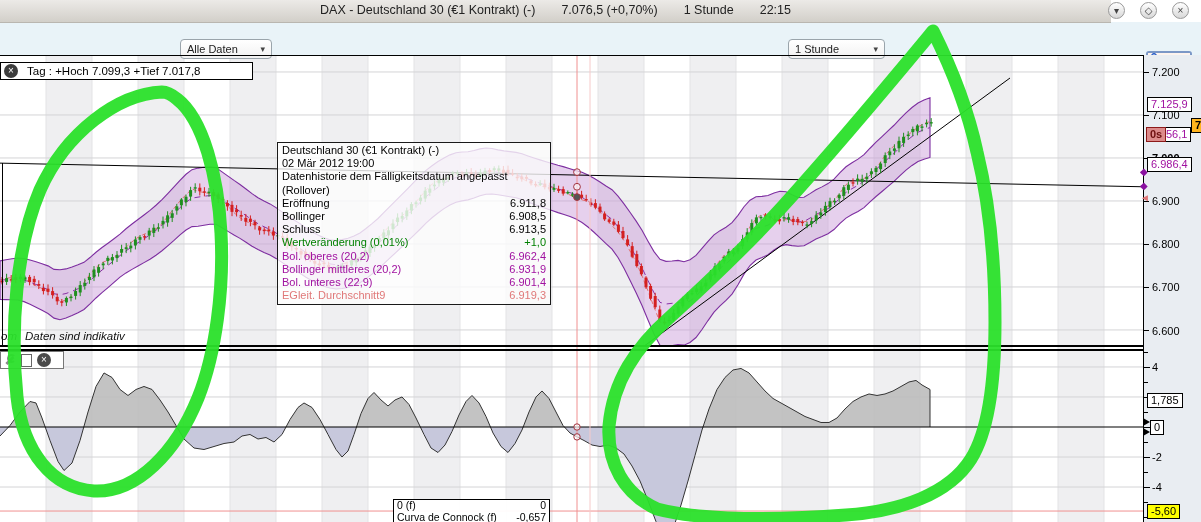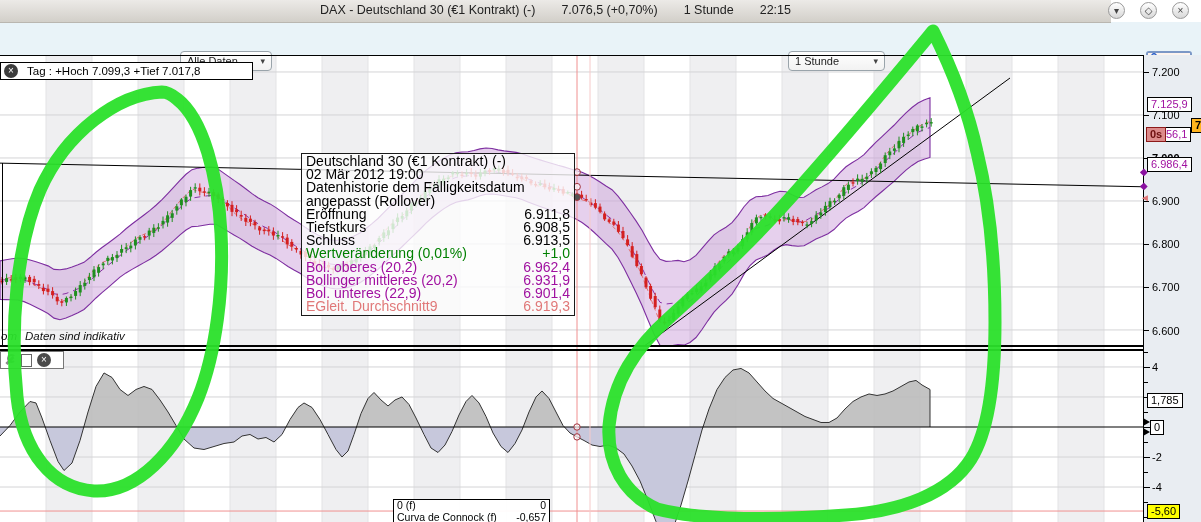--- a/index.html
+++ b/index.html
@@ -10,21 +10,21 @@
   #titlebar{position:absolute;left:0;top:0;width:1111px;height:22px;z-index:8;
     background:linear-gradient(#eceae7,#d2cfc9);border-bottom:1px solid #b9b6b0;
     text-align:center;font-size:12.5px;color:#222;line-height:21px;}
   #titlebar span{margin:0 13px;}
   .winbtn{position:absolute;top:2px;width:17px;height:17px;border-radius:50%;
     background:linear-gradient(#ffffff,#d8d8d8);border:1px solid #999;color:#444;
     font-size:10px;line-height:16px;text-align:center;box-sizing:border-box;}
 
   
   #toolbar{position:absolute;left:0;top:22px;width:1201px;height:33px;background:#e9f3f8;z-index:2;}
-  .dropdown{position:absolute;top:29px;height:20px;background:linear-gradient(#ffffff,#f2f2f2);
+  .dropdown{position:absolute;top:17px;height:20px;background:linear-gradient(#ffffff,#f2f2f2);
     border:1px solid #9aa4ab;border-radius:4px;font-size:11px;color:#222;
     display:flex;align-items:center;box-sizing:border-box;}
   .dropdown .lbl{padding:0 6px;flex:1;}
   .dropdown .arr{padding:0 6px;color:#444;font-size:9px;}
   #chart-style-btn{position:absolute;left:1146px;top:29px;width:46px;height:25px;
     border:2px solid #7b97c6;border-radius:3px;background:#fff;box-sizing:border-box;padding:0;}
 
   
   #plot-bg{position:absolute;left:0;top:55px;width:1143px;height:467px;
     background:repeating-linear-gradient(90deg,#ffffff 0 46px,#efeff1 46px 92px);z-index:0;}
@@ -51,22 +51,22 @@
   .zero-arrow{position:absolute;left:-1px;width:0;height:0;border-top:4px solid transparent;
     border-bottom:4px solid transparent;border-left:7px solid #000;z-index:3;}
 
   
   #tag-box{position:absolute;left:0;top:62px;width:253px;height:18px;background:#fff;
     border:1px solid #000;display:flex;align-items:center;font-size:11.5px;color:#000;z-index:5;box-sizing:border-box;}
   .close-circle{width:14px;height:14px;border-radius:50%;background:#3d3d3d;color:#fff;
     font-size:10px;line-height:13px;text-align:center;margin:0 9px 0 3px;flex:none;}
 
   
-  #info-panel{position:absolute;left:277px;top:153px;width:272px;background:rgba(253,253,253,0.80);
-    border:1px solid #1a1a1a;z-index:5;font-size:14px;line-height:13.2px;color:#000;padding:1px 0 2px 0;margin-left:24px;}
+  #info-panel{position:absolute;left:277px;top:142px;width:272px;background:rgba(253,253,253,0.80);
+    border:1px solid #1a1a1a;z-index:5;font-size:11px;line-height:13.2px;color:#000;padding:1px 0 2px 0;}
   #info-panel .hline{padding:0 4px;}
   .info-row{display:flex;padding:0 4px;}
   .info-row .v{margin-left:auto;}
   .c-k{color:#000;} .c-r{color:#cc0000;} .c-g{color:#008000;} .c-p{color:#a011a0;} .c-s{color:#e07878;}
 
   
   #footnote-frag{position:absolute;left:1px;top:330px;font-style:italic;font-size:11.5px;color:#111;z-index:3;}
   #footnote{position:absolute;left:25px;top:330px;font-style:italic;font-size:11.5px;color:#111;z-index:3;}
   #ind-toolbar{position:absolute;left:0;top:351px;width:64px;height:18px;background:#fff;
     border:1px solid #777;display:flex;align-items:center;gap:5px;padding:0 3px;z-index:5;box-sizing:border-box;}
@@ -661,21 +661,21 @@
   <div id="info-panel">
     <div class="hline">Deutschland 30 (€1 Kontrakt) (-)</div>
     <div class="hline">02 Mär 2012 19:00</div>
     <div class="hline">Datenhistorie dem Fälligkeitsdatum angepasst (Rollover)</div>
     <div id="info-rows">
         <div class="info-row c-k">
           <span>Eröffnung</span>
           <span class="v">6.911,8</span>
         </div>
         <div class="info-row c-k">
-          <span>Tiefstkurs</span>
+          <span>Bollinger</span>
           <span class="v">6.908,5</span>
         </div>
         <div class="info-row c-k">
           <span>Schluss</span>
           <span class="v">6.913,5</span>
         </div>
         <div class="info-row c-g">
           <span>Wertveränderung (0,01%)</span>
           <span class="v">+1,0</span>
         </div>

